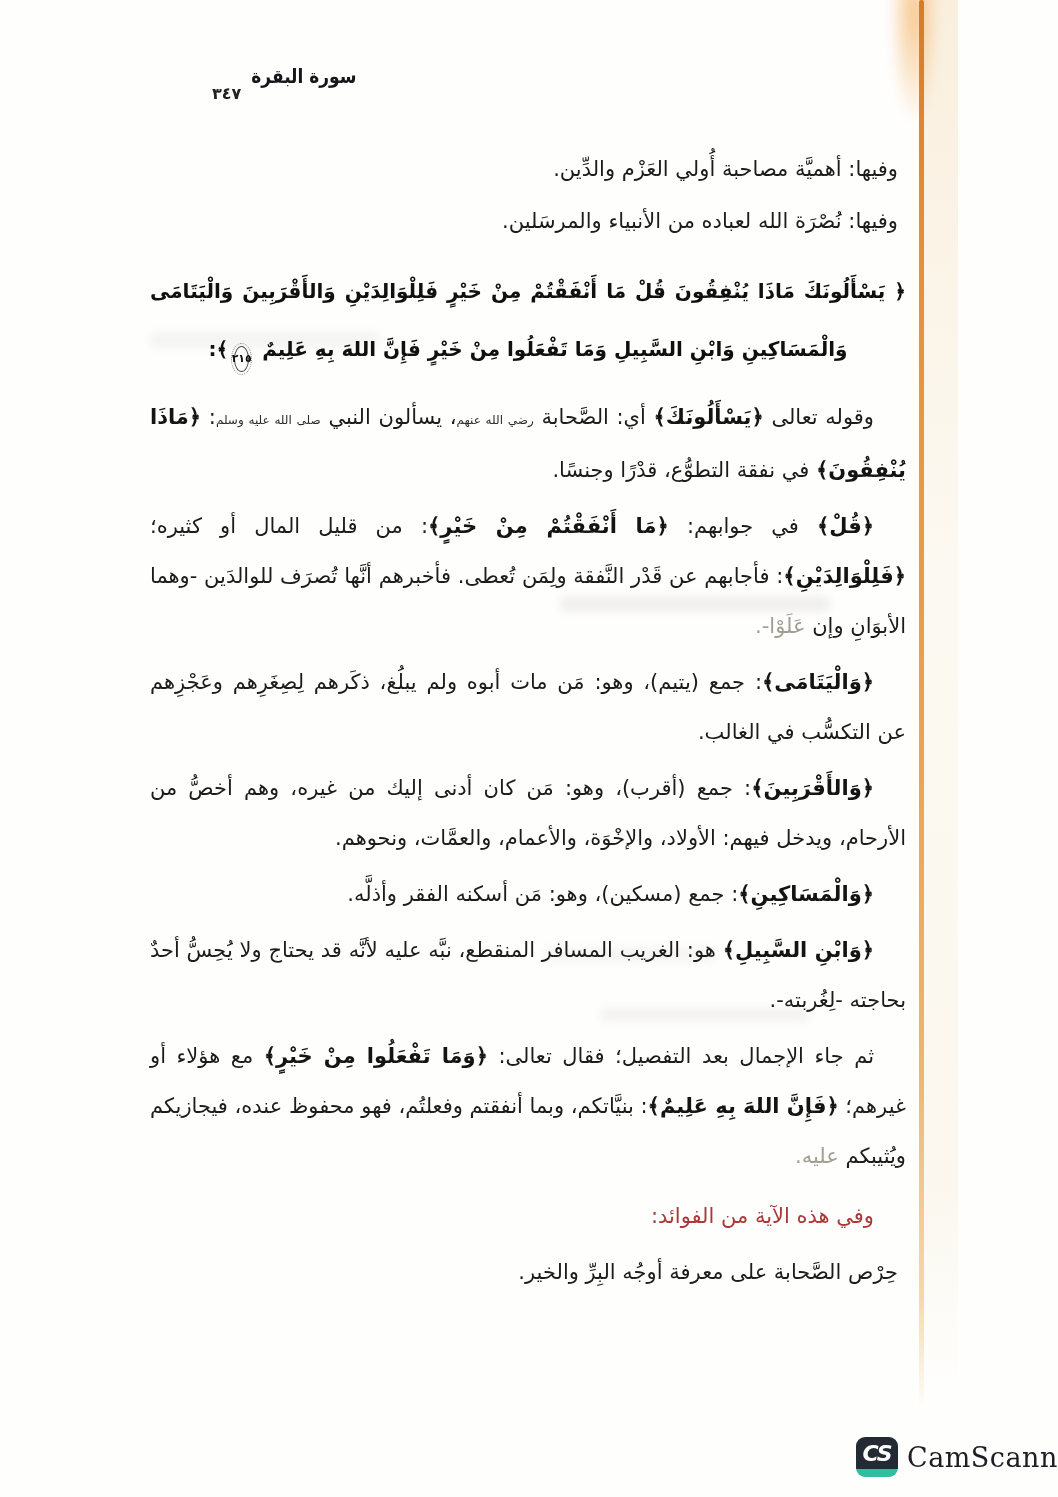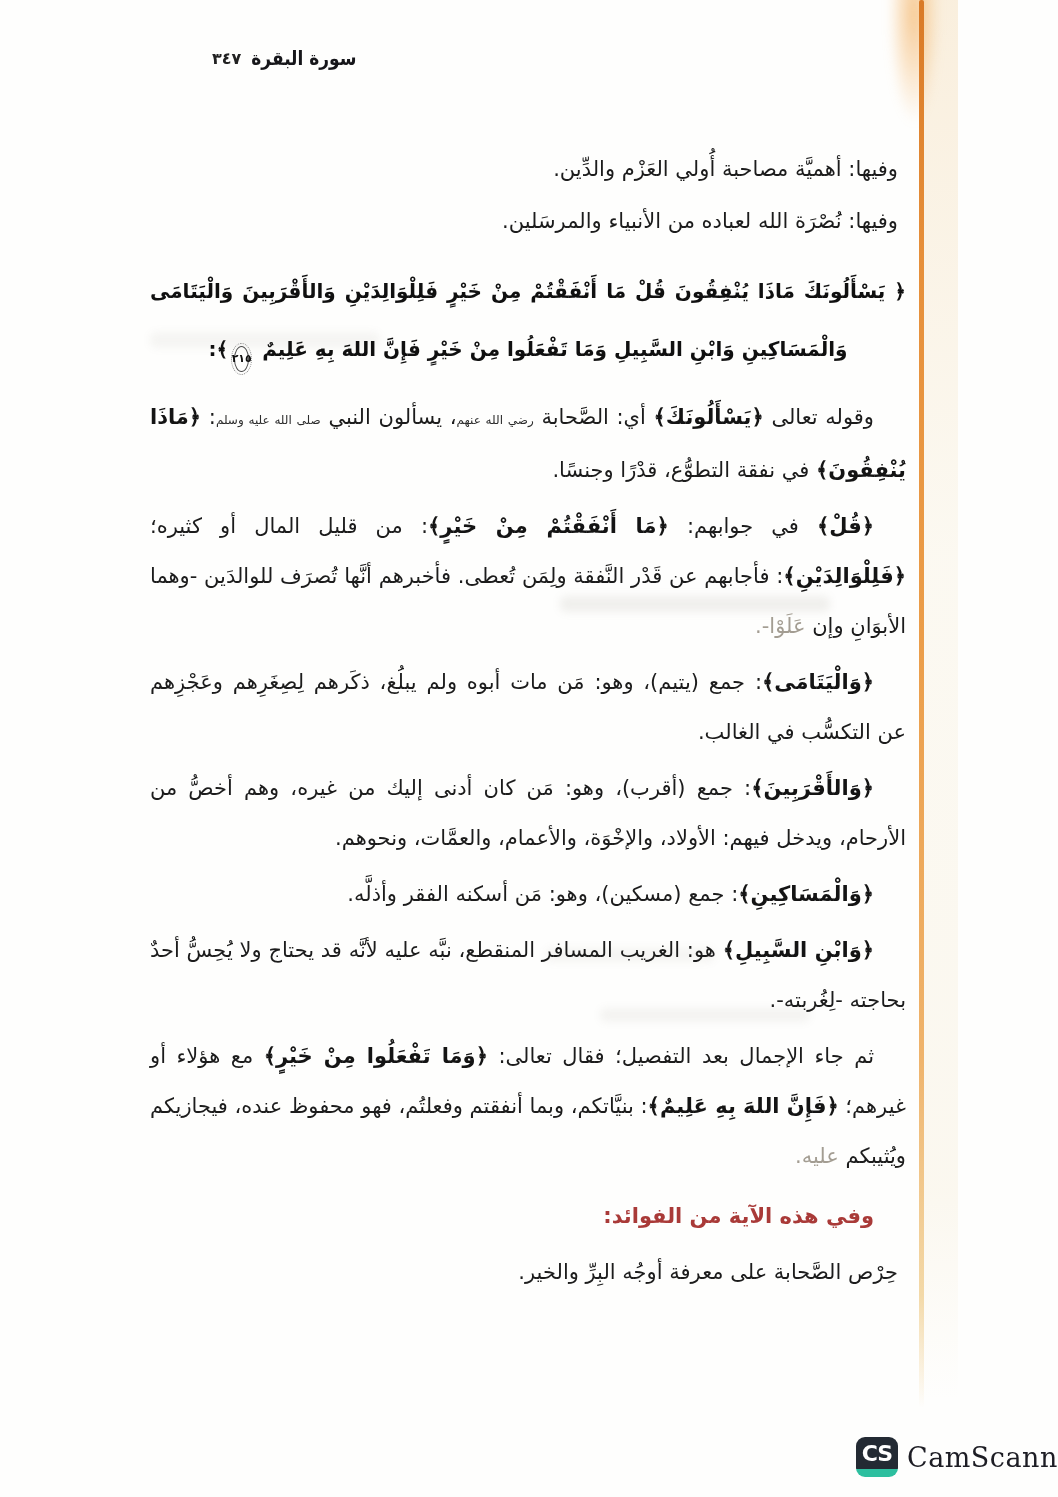--- a/index.html
+++ b/index.html
@@ -22,21 +22,21 @@
   .header{
     position:absolute;top:48px;left:212px;
     display:flex;align-items:center;gap:10px;
     direction:rtl;
   }
   .emblem{
     font-size:17px;font-weight:bold;letter-spacing:-1px;
     color:#16161a;filter:blur(.4px);
     transform:scaleY(1.15);
   }
-  .pagenum{font-size:16px;font-weight:bold;color:#222;}
+  .pagenum{font-size:16px;font-weight:bold;color:#222;margin-top:36px;}
   
   .content{
     position:absolute;top:144px;left:150px;right:152px;
     direction:rtl;
     font-size:21px;line-height:50px;
     text-align:justify;
   }
   .content p{margin:0 0 6px;text-indent:32px;}
   p.intro{text-indent:8px;margin-bottom:2px;}
   .seg-n{color:#1c1c1c;}
@@ -52,21 +52,21 @@
   }
   .vnum{
     display:inline-flex;align-items:center;justify-content:center;
     width:15px;height:26px;border:1px solid #4c4c4c;border-radius:50%;
     outline:1px dotted #8a8a8a;outline-offset:2px;
     font-size:11px;font-weight:bold;vertical-align:-6px;margin:0 6px;
   }
   
   .red-heading{
     color:var(--heading-red);
-    font-weight:bold;
+    font-weight:normal;
     text-align:center;text-align-last:right;
     text-indent:22px;
     margin:10px 0 6px !important;
   }
   
   .edge-line{
     position:absolute;left:919px;top:0;width:5px;height:1408px;
     background:linear-gradient(180deg,
       #d97a26 0%,#e68f3a 18%,#eb9d49 45%,#efb36b 75%,#f3d9a8 92%,rgba(243,217,168,0) 100%);
     border-radius:2px;
@@ -91,20 +91,21 @@
   .watermark{
     position:absolute;left:856px;top:1437px;
     display:flex;align-items:center;gap:9px;
     direction:ltr;
   }
   .wm-logo{
     width:42px;height:40px;border-radius:9px;
     background:linear-gradient(180deg,var(--wm-dark) 0%,var(--wm-dark) 80%,var(--wm-teal) 80%,var(--wm-teal) 100%);
     display:flex;align-items:center;justify-content:center;
     padding-bottom:7px;
+    font-style:italic;
   }
   .wm-logo span{
     color:#fff;font-weight:bold;font-size:22px;letter-spacing:-1px;
     font-family:"DejaVu Sans",sans-serif;
   }
   .wm-brand{
     font-family:"DejaVu Serif",serif;
     font-size:27px;color:#1d1d24;letter-spacing:.5px;
   }
 </style>

